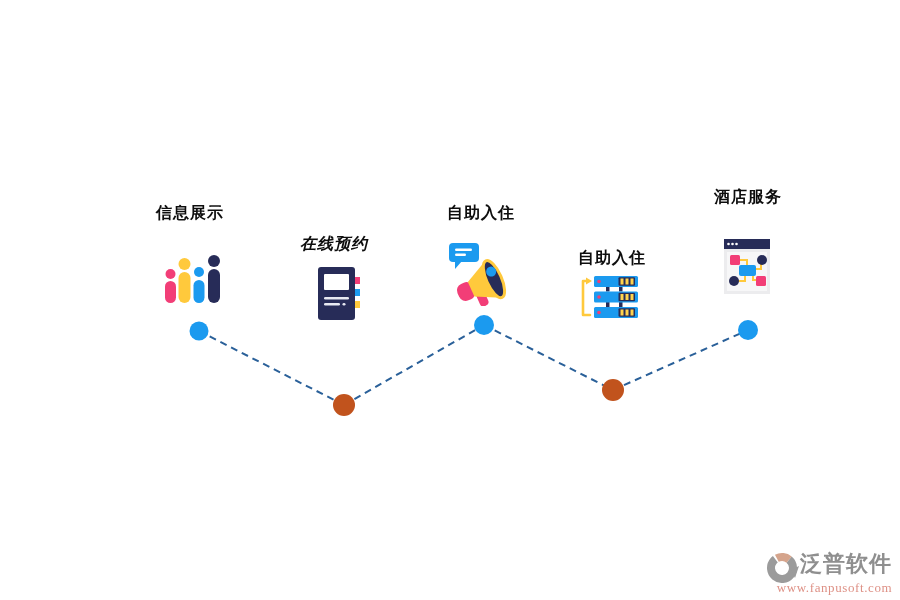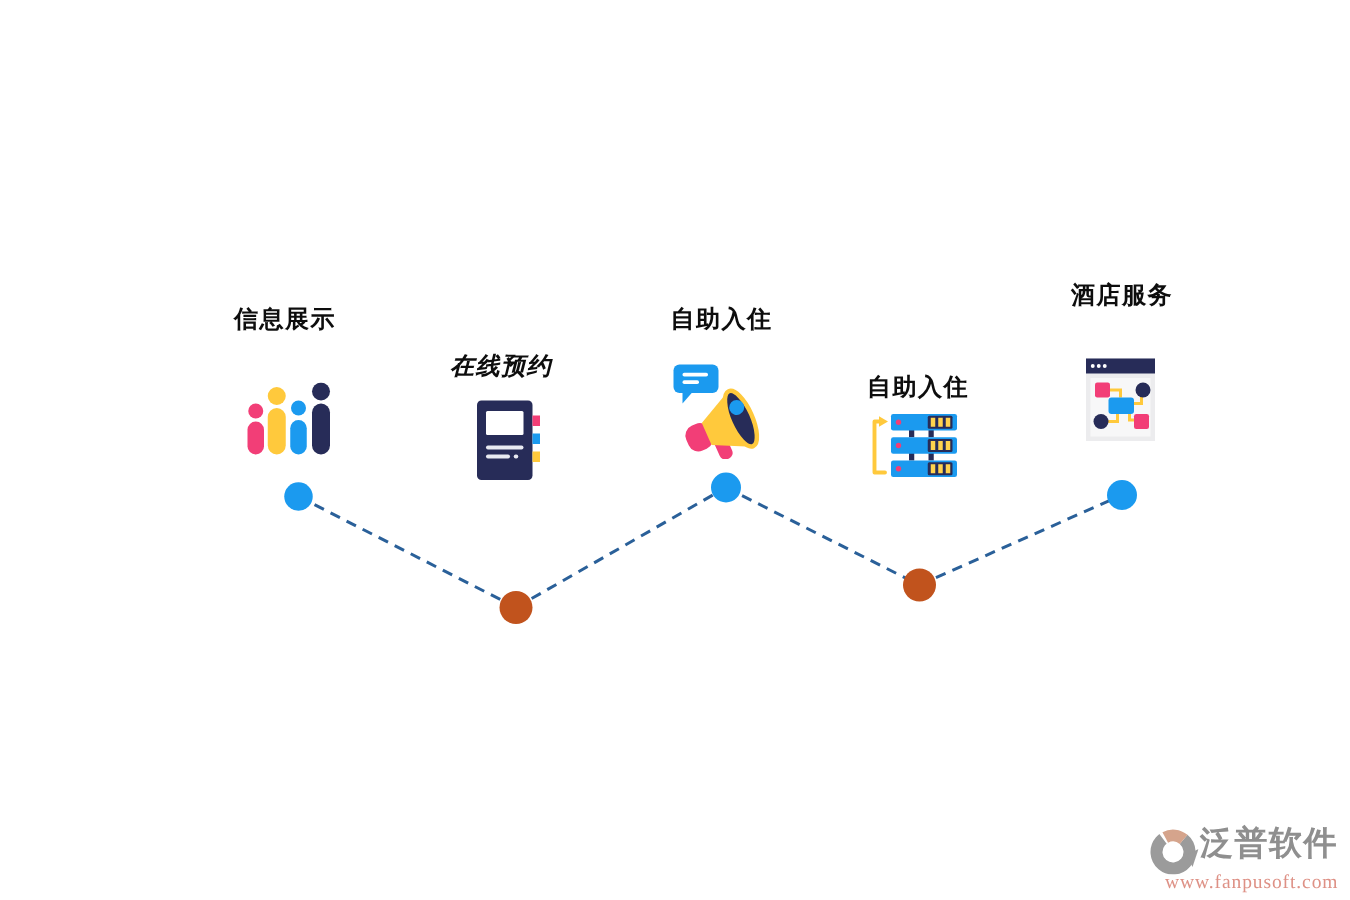--- a/index.html
+++ b/index.html
@@ -13,21 +13,21 @@
     position:absolute;transform:translateX(-50%);
     font-size:16px;font-weight:bold;color:#0d0d0d;letter-spacing:1px;white-space:nowrap;
   }
   .icon{position:absolute;}
   .icon svg{display:block;}
   .watermark{position:absolute;left:766px;top:549px;width:132px;}
   .wm-row{display:flex;align-items:flex-start;}
   .wm-logo{width:33px;height:34px;flex:0 0 auto;}
   .wm-brand{
     font-size:22px;font-weight:bold;color:#8F8F8F;letter-spacing:1px;
-    line-height:30px;margin-left:1px;white-space:nowrap;font-family:Liberation Mono, monospace;
+    line-height:30px;margin-left:1px;white-space:nowrap;
   }
   .wm-url{
     font-family:"Liberation Serif","DejaVu Serif",serif;
     font-size:13px;font-weight:normal;color:#DE9186;letter-spacing:0.6px;
     margin-top:-3px;margin-left:5px;white-space:nowrap;
   }
 </style>
 </head>
 <body>
 

